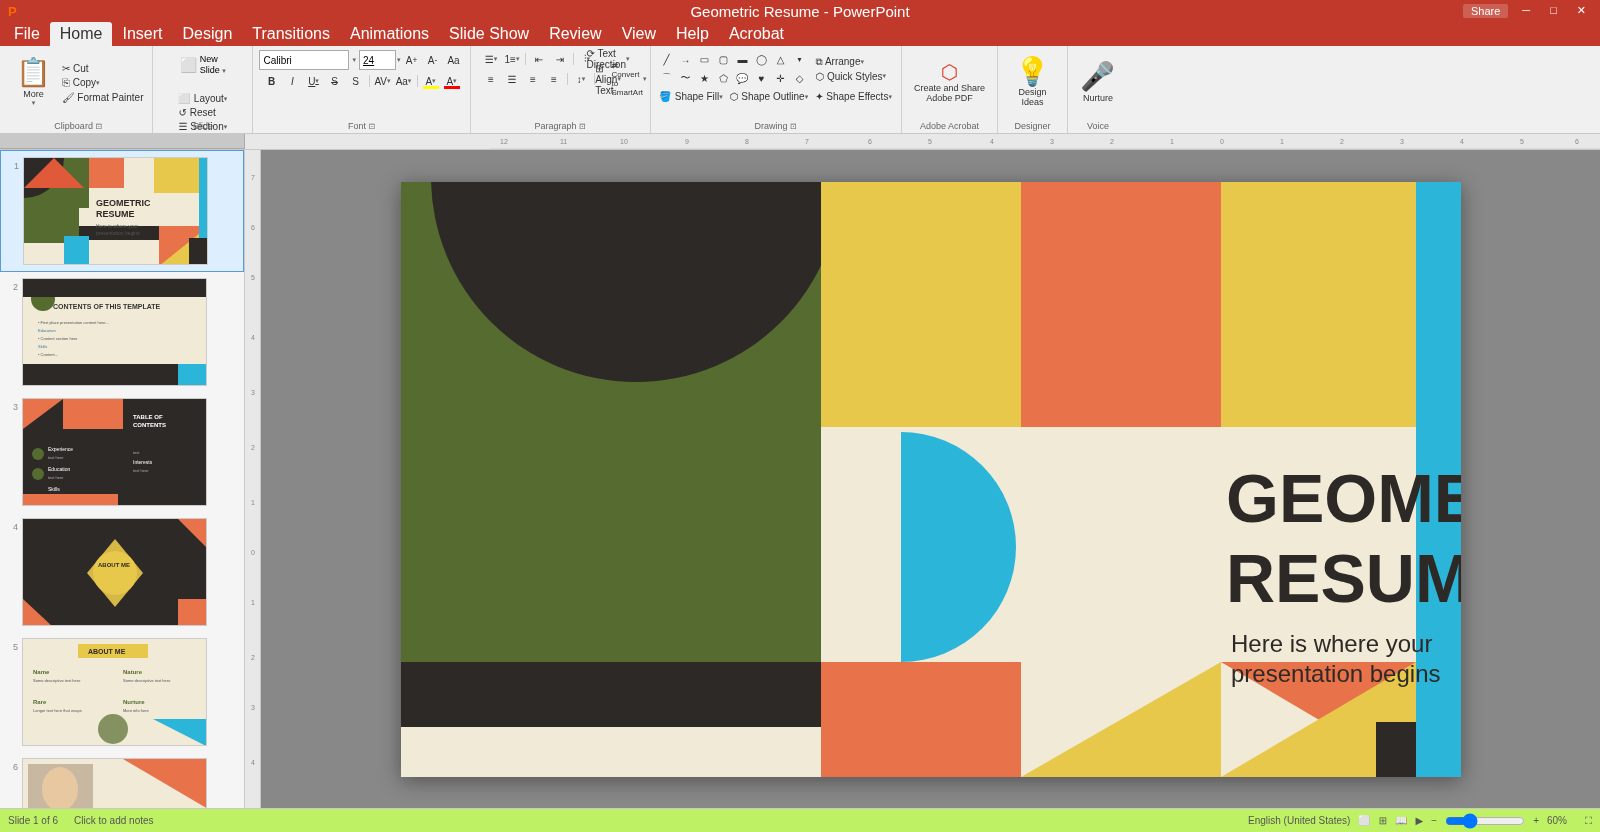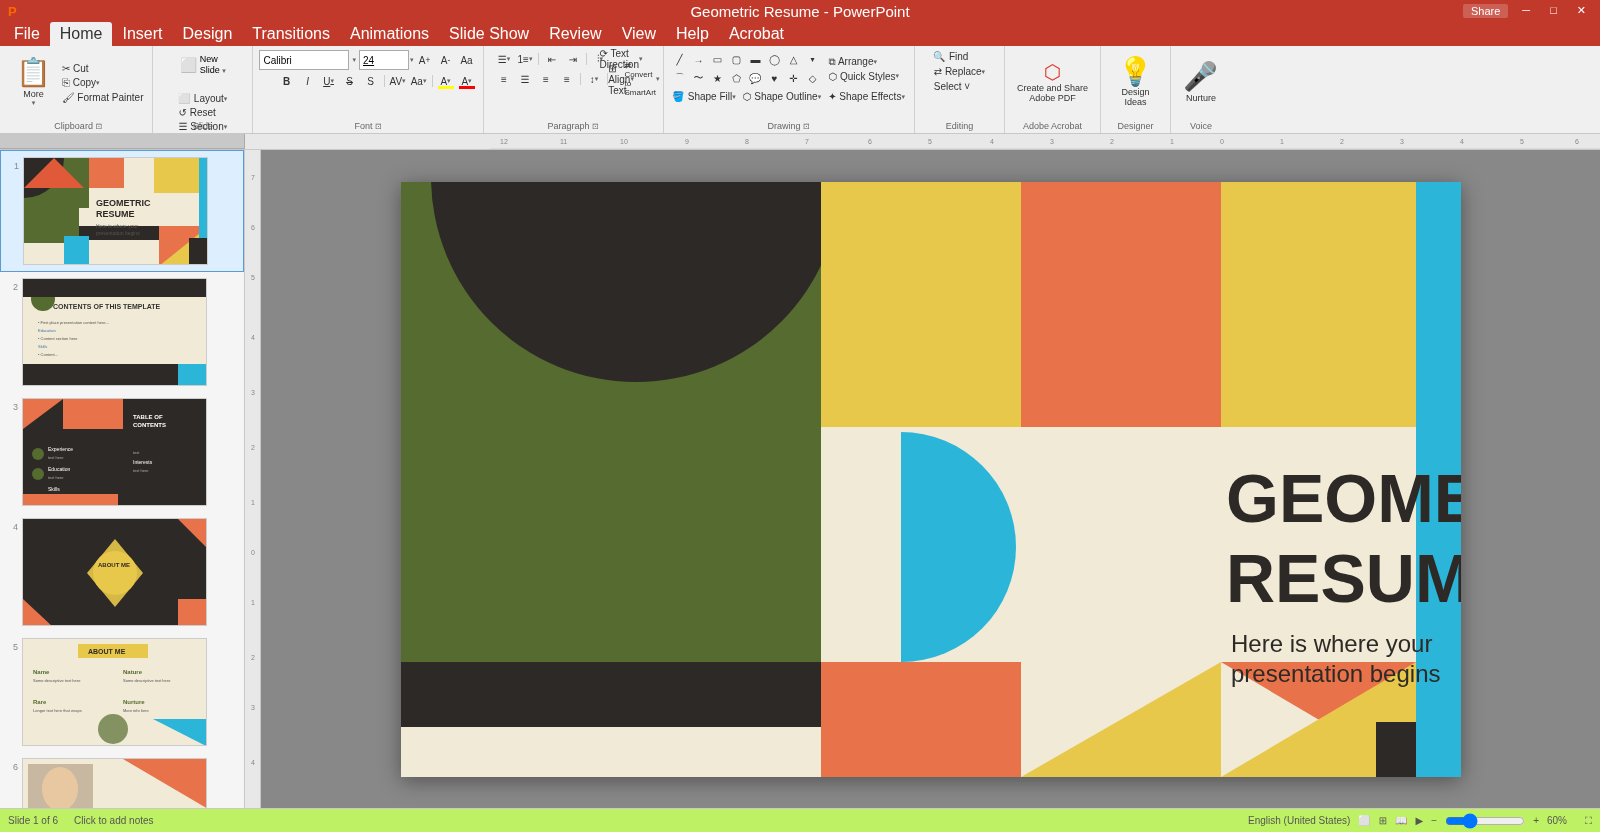--- a/index.html
+++ b/index.html
@@ -252,25 +252,25 @@
           <div class="ribbon-btn-small">⬜ Layout <span class="dd-arrow">▾</span></div>
           <div class="ribbon-btn-small">↺ Reset</div>
           <div class="ribbon-btn-small">☰ Section <span class="dd-arrow">▾</span></div>
         </div>
       </div>
     </div>
     <div class="ribbon-group-label">Slide</div>
   </div>
 
   <div class="ribbon-group" style="min-width:160px;">
-    <div class="ribbon-group-content" style="flex-direction:column; align-items:flex-end; gap:2px;">
+    <div class="ribbon-group-content" style="flex-direction:column; align-items:center; gap:2px;">
       <div class="tb-row">
         <input class="ribbon-input" value="Calibri" style="width: 90px;" readonly="">
         <span class="dd-arrow" style="margin:0 2px;">▾</span>
-        <input class="ribbon-input" value="24" style="width: 50px; text-decoration: underline;" readonly="">
+        <input class="ribbon-input" value="24" style="width: 37px; text-decoration: underline;" readonly="">
         <span class="dd-arrow">▾</span>
         <div class="tb-btn" title="Increase Font Size">A<sup>+</sup></div>
         <div class="tb-btn" title="Decrease Font Size">A<sup>-</sup></div>
         <div class="tb-btn">Aa</div>
       </div>
       <div class="tb-row">
         <div class="tb-btn bold">B</div>
         <div class="tb-btn italic">I</div>
         <div class="tb-btn underline">U <span class="dd-arrow">▾</span></div>
         <div class="tb-btn" style="text-decoration:line-through;">S</div>
@@ -348,28 +348,20 @@
       </div>
       <div class="tb-row" style="margin-top:2px;">
         <div class="ribbon-btn-small">🪣 Shape Fill <span class="dd-arrow">▾</span></div>
         <div class="ribbon-btn-small">⬡ Shape Outline <span class="dd-arrow">▾</span></div>
         <div class="ribbon-btn-small">✦ Shape Effects <span class="dd-arrow">▾</span></div>
       </div>
     </div>
     <div class="ribbon-group-label">Drawing <span style="font-size:8px;">⊡</span></div>
   </div>
 
-  <div class="ribbon-group" style="min-width:90px;">
-    <div class="ribbon-group-content" style="flex-direction:column; align-items:flex-start; gap:2px; padding-bottom:14px;">
-      <div class="ribbon-btn-small">🔍 Find</div>
-      <div class="ribbon-btn-small">⇄ Replace <span class="dd-arrow">▾</span></div>
-      <div class="ribbon-btn-small">Select ˅</div>
-    </div>
-    <div class="ribbon-group-label">Editing</div>
-  </div>
 
   <div class="ribbon-group" style="min-width:80px;">
     <div class="ribbon-group-content">
       <div class="ribbon-large">
         <span class="big-icon" style="color:#e03e2d; font-size:20px;">⬡</span>
         <span class="lbl" style="text-align:center; line-height:1.1;">Create and Share<br>Adobe PDF</span>
       </div>
     </div>
     <div class="ribbon-group-label">Adobe Acrobat</div>
   </div>

